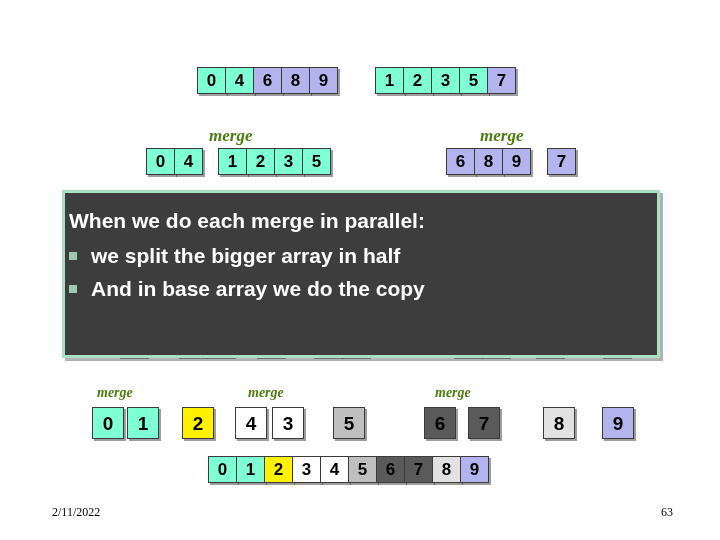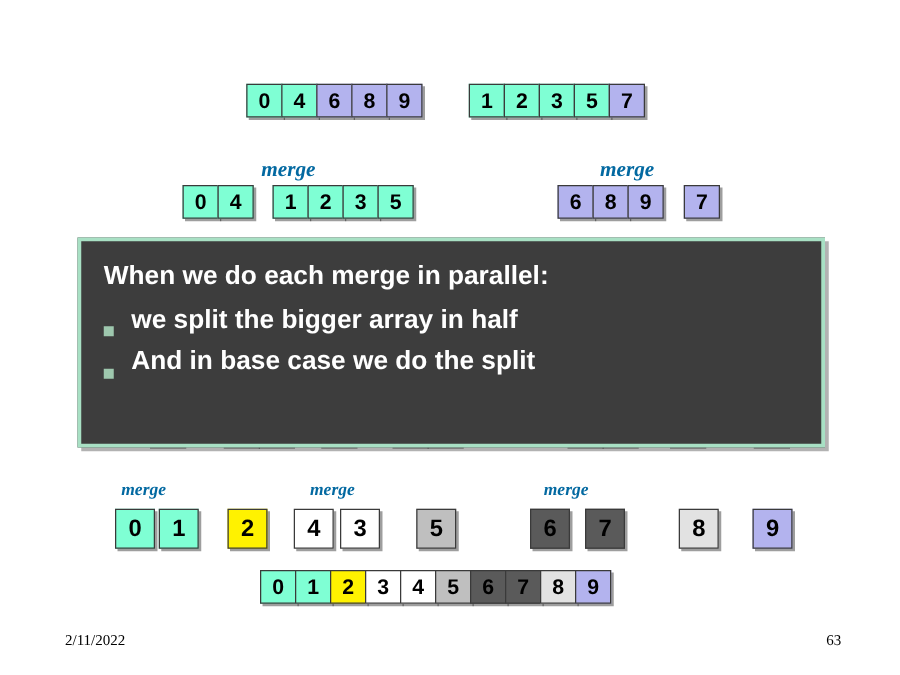--- a/index.html
+++ b/index.html
@@ -71,53 +71,53 @@
     box-shadow: 2px 2px 0 rgba(0,0,0,0.38);
   }
 
   
   .mergelabel {
     position: absolute;
     font-family: "Liberation Serif", serif;
     font-style: italic;
     font-weight: bold;
     font-size: 17px;
-    color: #0369a1;
+    color: #4d7c0f;
     white-space: nowrap;
   }
   .mergelabel.small {
     font-size: 14px;
   }
 
   
   #overlay {
     position: absolute;
     left: 62px;
     top: 190px;
     width: 598px;
     height: 168px;
     background: #3d3d3d;
     border: 3px solid #a8e0c4;
     box-sizing: border-box;
     box-shadow: 3px 3px 0 rgba(0,0,0,0.30);
   }
   #overlay-inner {
-    padding: 16px 18px 0 18px;
+    padding: 16px 18px 0 4px;
   }
   .ovl-head {
     font-family: "Liberation Sans", sans-serif;
     font-size: 21px;
     font-weight: bold;
     color: #ffffff;
     margin: 0 0 9px 0;
     line-height: 1.15;
   }
   .ovl-item {
     display: flex;
-    align-items: flex-end;
+    align-items: flex-start;
     margin: 0 0 6px 0;
   }
   .ovl-bullet {
     width: 8px;
     height: 8px;
     background: #9ec8ae;
     margin-top: 10px;
     margin-right: 14px;
     flex: 0 0 auto;
   }
@@ -211,21 +211,21 @@
   <div id="overlay">
     <div id="overlay-inner">
       <div class="ovl-head">When we do each merge in parallel:</div>
 
       <div class="ovl-item">
         <span class="ovl-bullet"></span>
         <span class="ovl-text">we split the bigger array in half</span>
       </div>
       <div class="ovl-item">
         <span class="ovl-bullet"></span>
-        <span class="ovl-text">And in base case we do the split</span>
+        <span class="ovl-text">And in base array we do the copy</span>
       </div>
     </div>
   </div>
 
   <div class="mergelabel small" style="left:97px; top:385px;">merge</div>
   <div class="mergelabel small" style="left:248px; top:385px;">merge</div>
   <div class="mergelabel small" style="left:435px; top:385px;">merge</div>
 
   <div class="boxgroup" style="left:92px; top:407px;">
       <div class="cell" style="background: rgb(127, 255, 212); color: rgb(0, 0, 0);">0</div>

